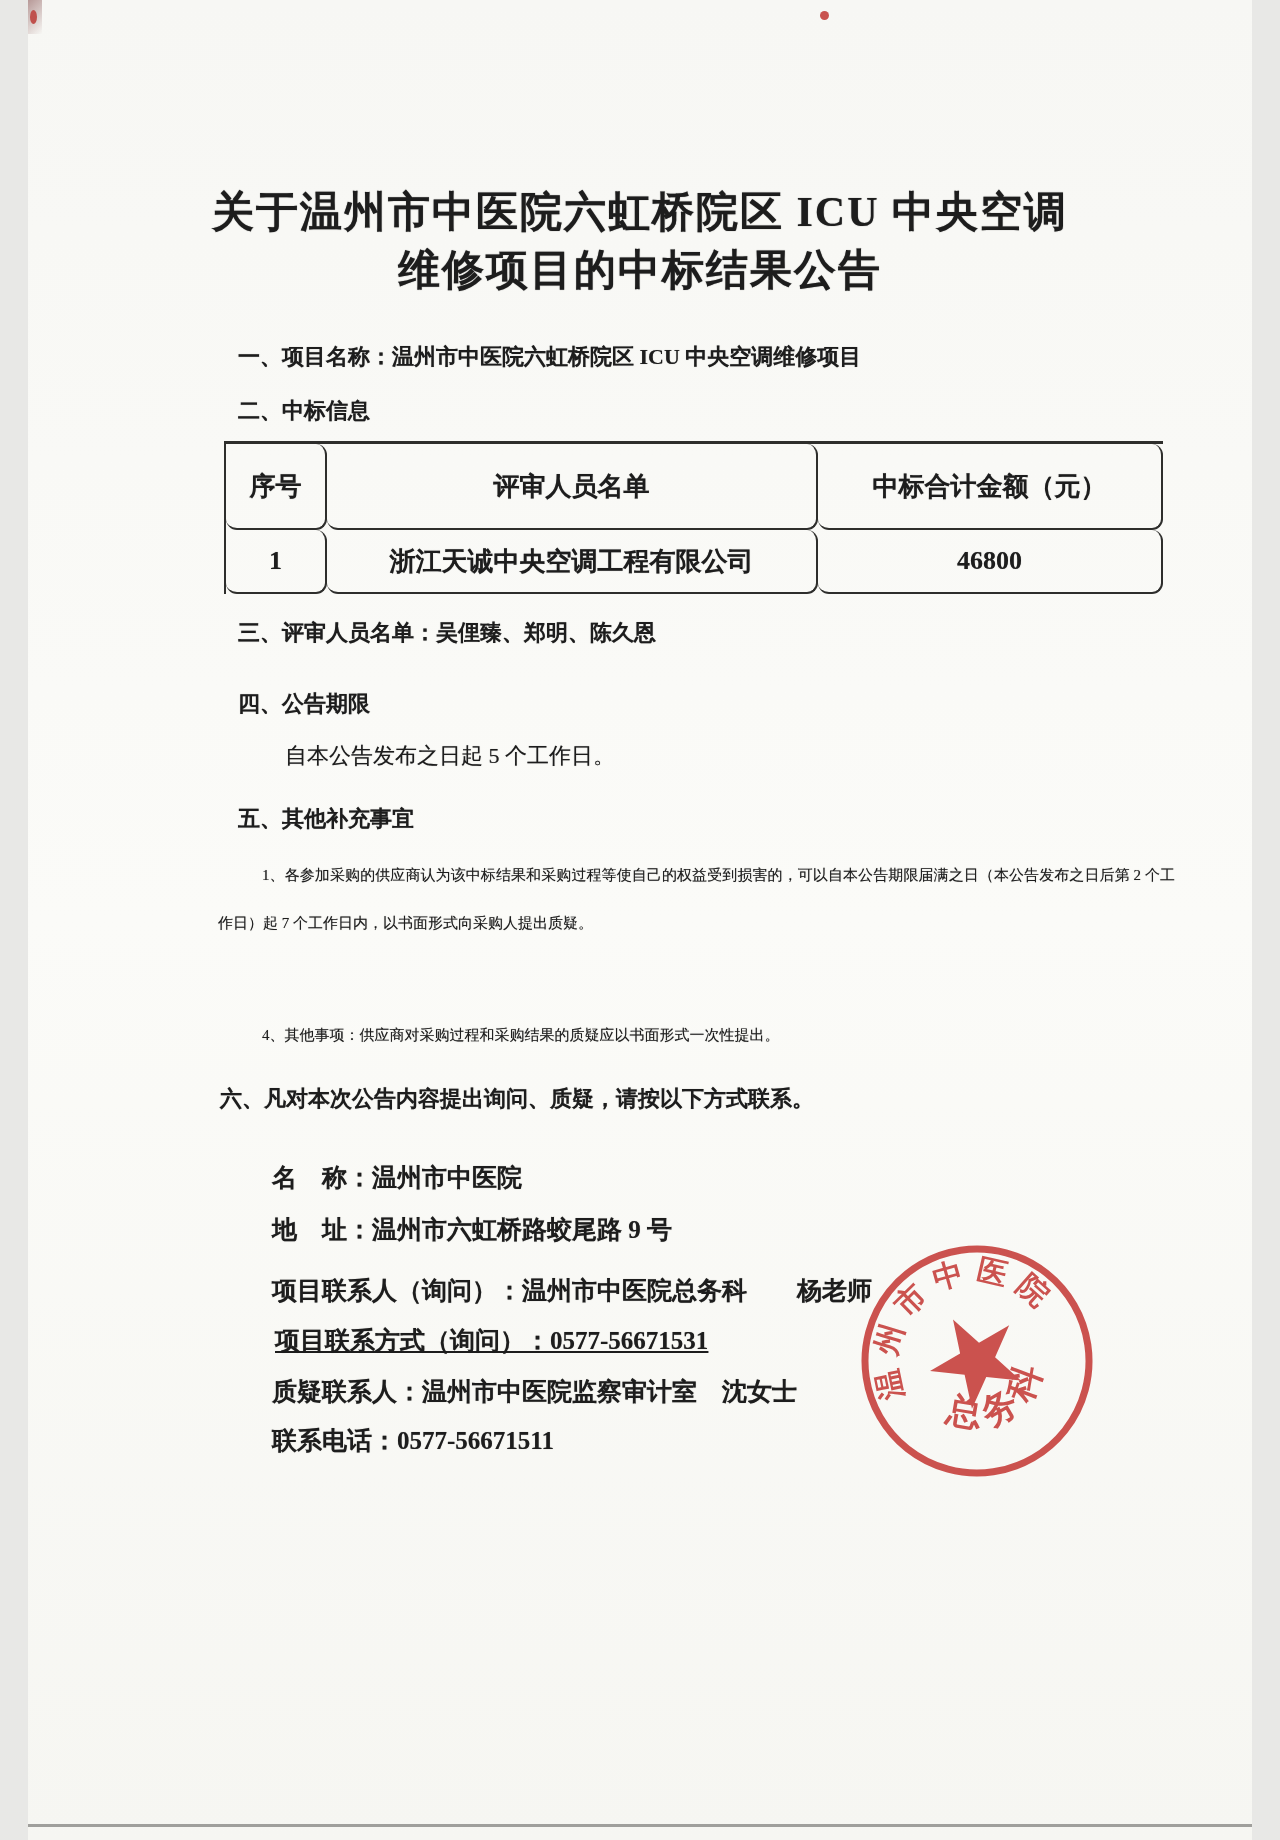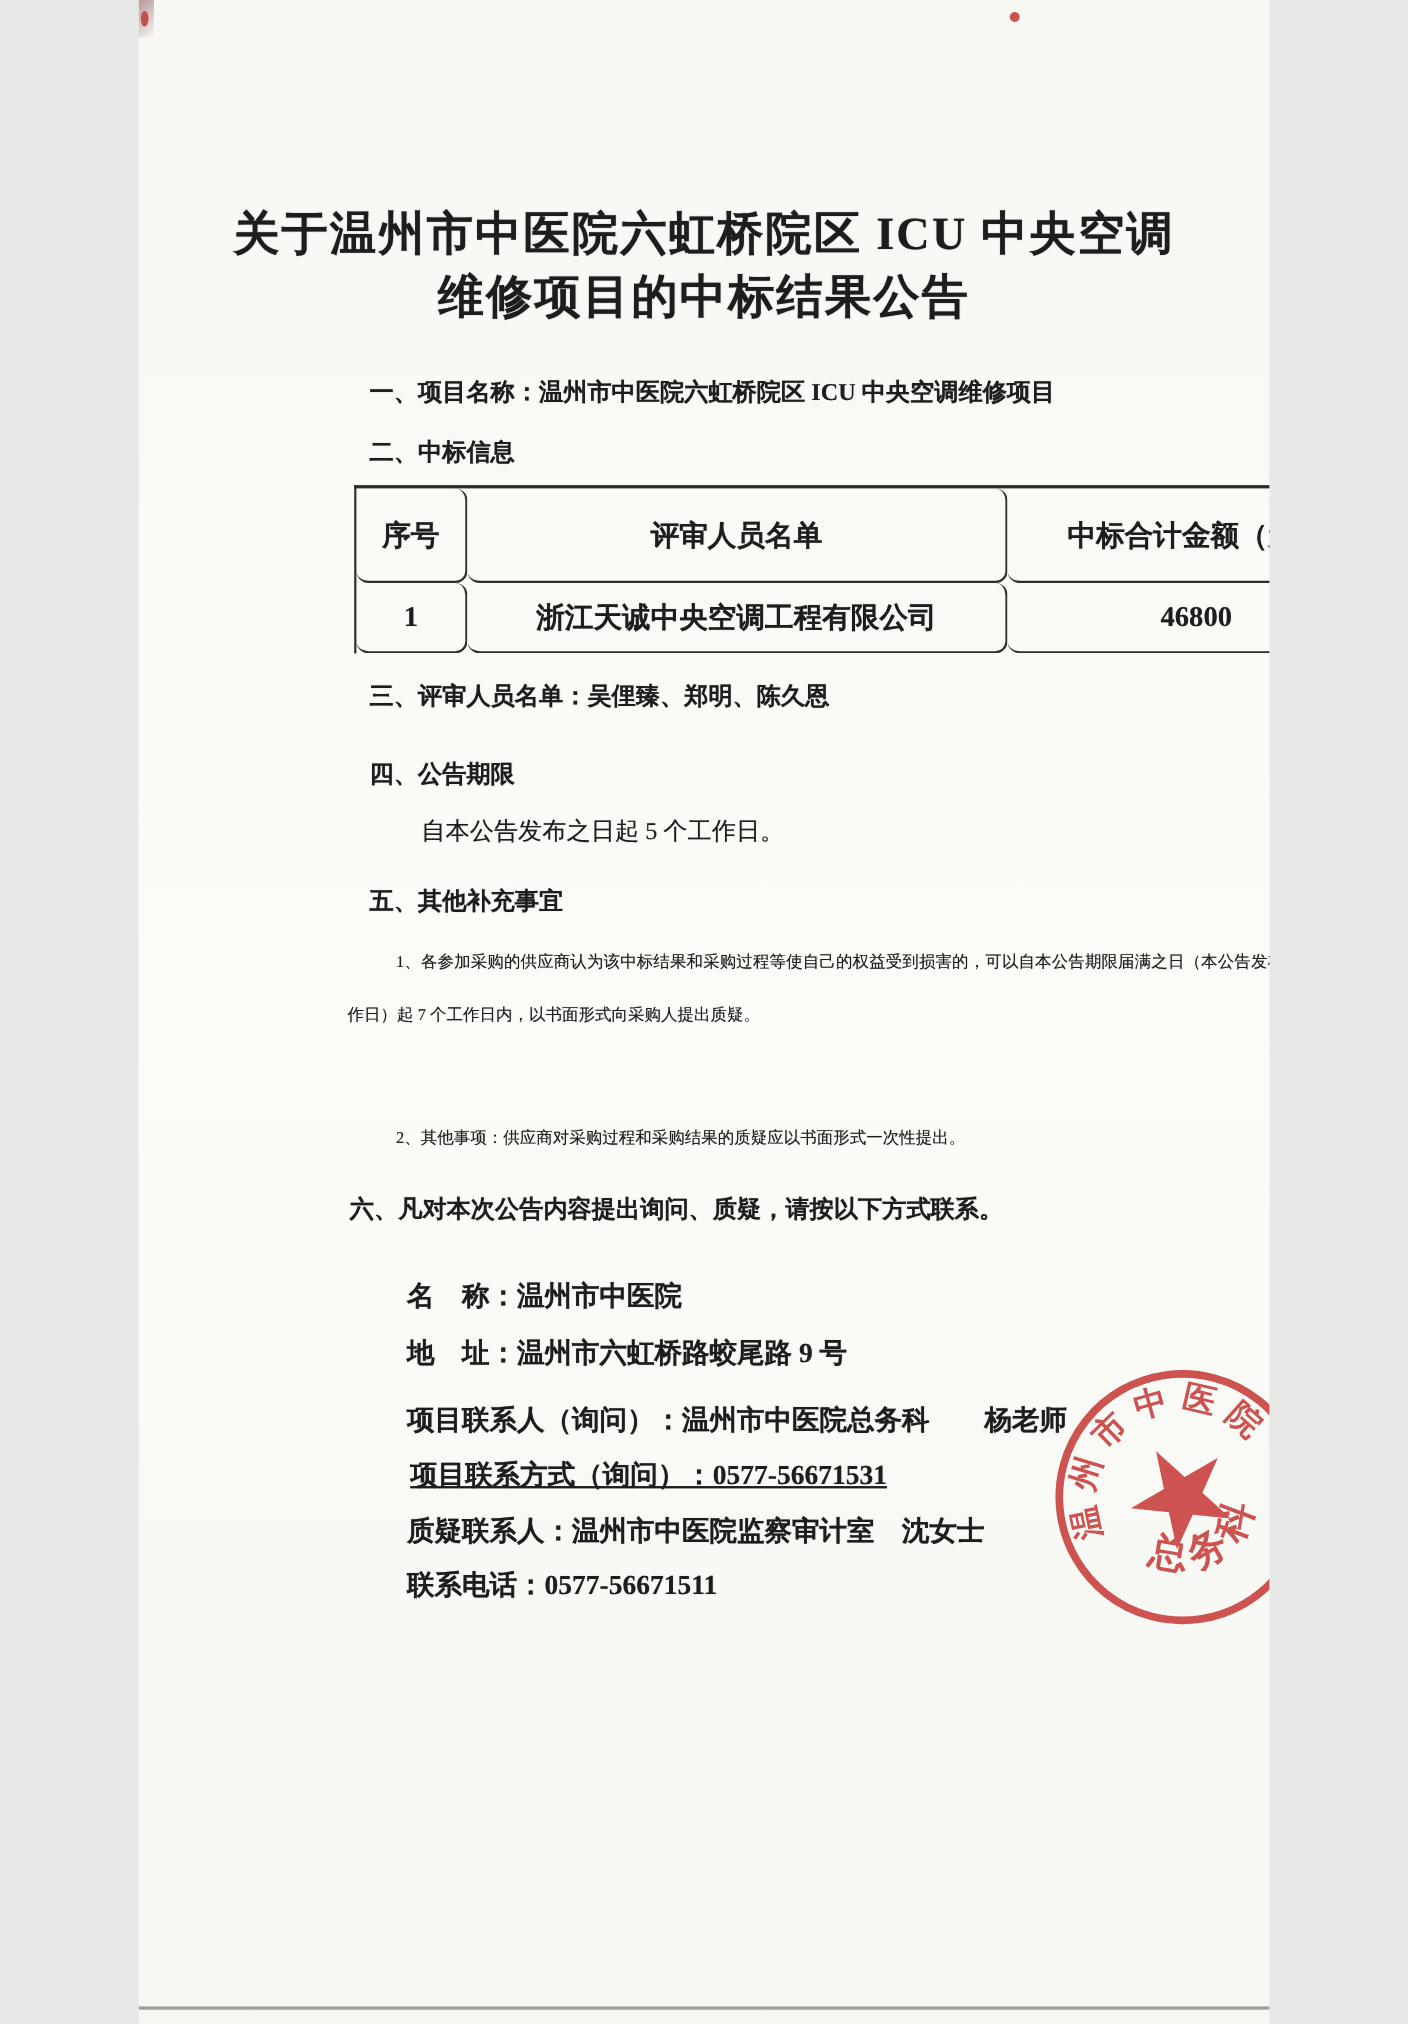--- a/index.html
+++ b/index.html
@@ -1,18 +1,18 @@
 <!DOCTYPE html>
 <html lang="zh"><head>
 <meta charset="utf-8">
 <style>
   html,body{margin:0;padding:0;background:#e8e8e6;}
   .page{
     position:relative;
-    width:1028px;height:1840px;
+    width:1224px;height:1840px;
     margin:0 auto;
     background:linear-gradient(180deg,#f7f7f4 0%,#fbfbf8 50%,#f6f6f2 100%);
     overflow:hidden;
     font-family:"Liberation Serif","DejaVu Serif",serif;
     color:#1d1d1d;
   }
   .txt{position:absolute;white-space:nowrap;text-shadow:0 0 .7px rgba(30,30,30,.55);}
   .doc-title{
     position:absolute;left:0;width:100%;text-align:center;
     font-size:42px;font-weight:bold;letter-spacing:2px;
@@ -78,21 +78,21 @@
     <div class="cell">46800</div>
   </div>
 
   <div class="txt sec" style="left:210px;top:618px;">三、评审人员名单：吴俚臻、郑明、陈久恩</div>
 
   <div class="txt sec" style="left:210px;top:689px;">四、公告期限</div>
   <div class="txt body-line" style="left:257px;top:741px;">自本公告发布之日起 5 个工作日。</div>
 
   <div class="txt sec" style="left:210px;top:804px;">五、其他补充事宜</div>
   <div class="para" style="top:851px;">1、各参加采购的供应商认为该中标结果和采购过程等使自己的权益受到损害的，可以自本公告期限届满之日（本公告发布之日后第 2 个工作日）起 7 个工作日内，以书面形式向采购人提出质疑。</div>
-  <div class="para" style="top:1011px;">2、其他事项：供应商对采购过程和采购结果的质疑应以书面形式一次性提出。</div>
+  <div class="para" style="top:1011px;">4、其他事项：供应商对采购过程和采购结果的质疑应以书面形式一次性提出。</div>
 
   <div class="txt sec" style="left:192px;top:1084px;">六、凡对本次公告内容提出询问、质疑，请按以下方式联系。</div>
 
   <div class="txt contact-line" style="left:244px;top:1134px;">名　称：温州市中医院</div>
   <div class="txt contact-line" style="left:244px;top:1186px;">地　址：温州市六虹桥路蛟尾路 9 号</div>
   <div class="txt contact-line" style="left:244px;top:1247px;">项目联系人（询问）：温州市中医院总务科　　杨老师</div>
   <div class="txt contact-line" style="left:247px;top:1297px;text-decoration:underline;">项目联系方式（询问）：0577-56671531</div>
   <div class="txt contact-line" style="left:244px;top:1348px;">质疑联系人：温州市中医院监察审计室　沈女士</div>
   <div class="txt contact-line" style="left:244px;top:1397px;">联系电话：0577-56671511</div>
 

